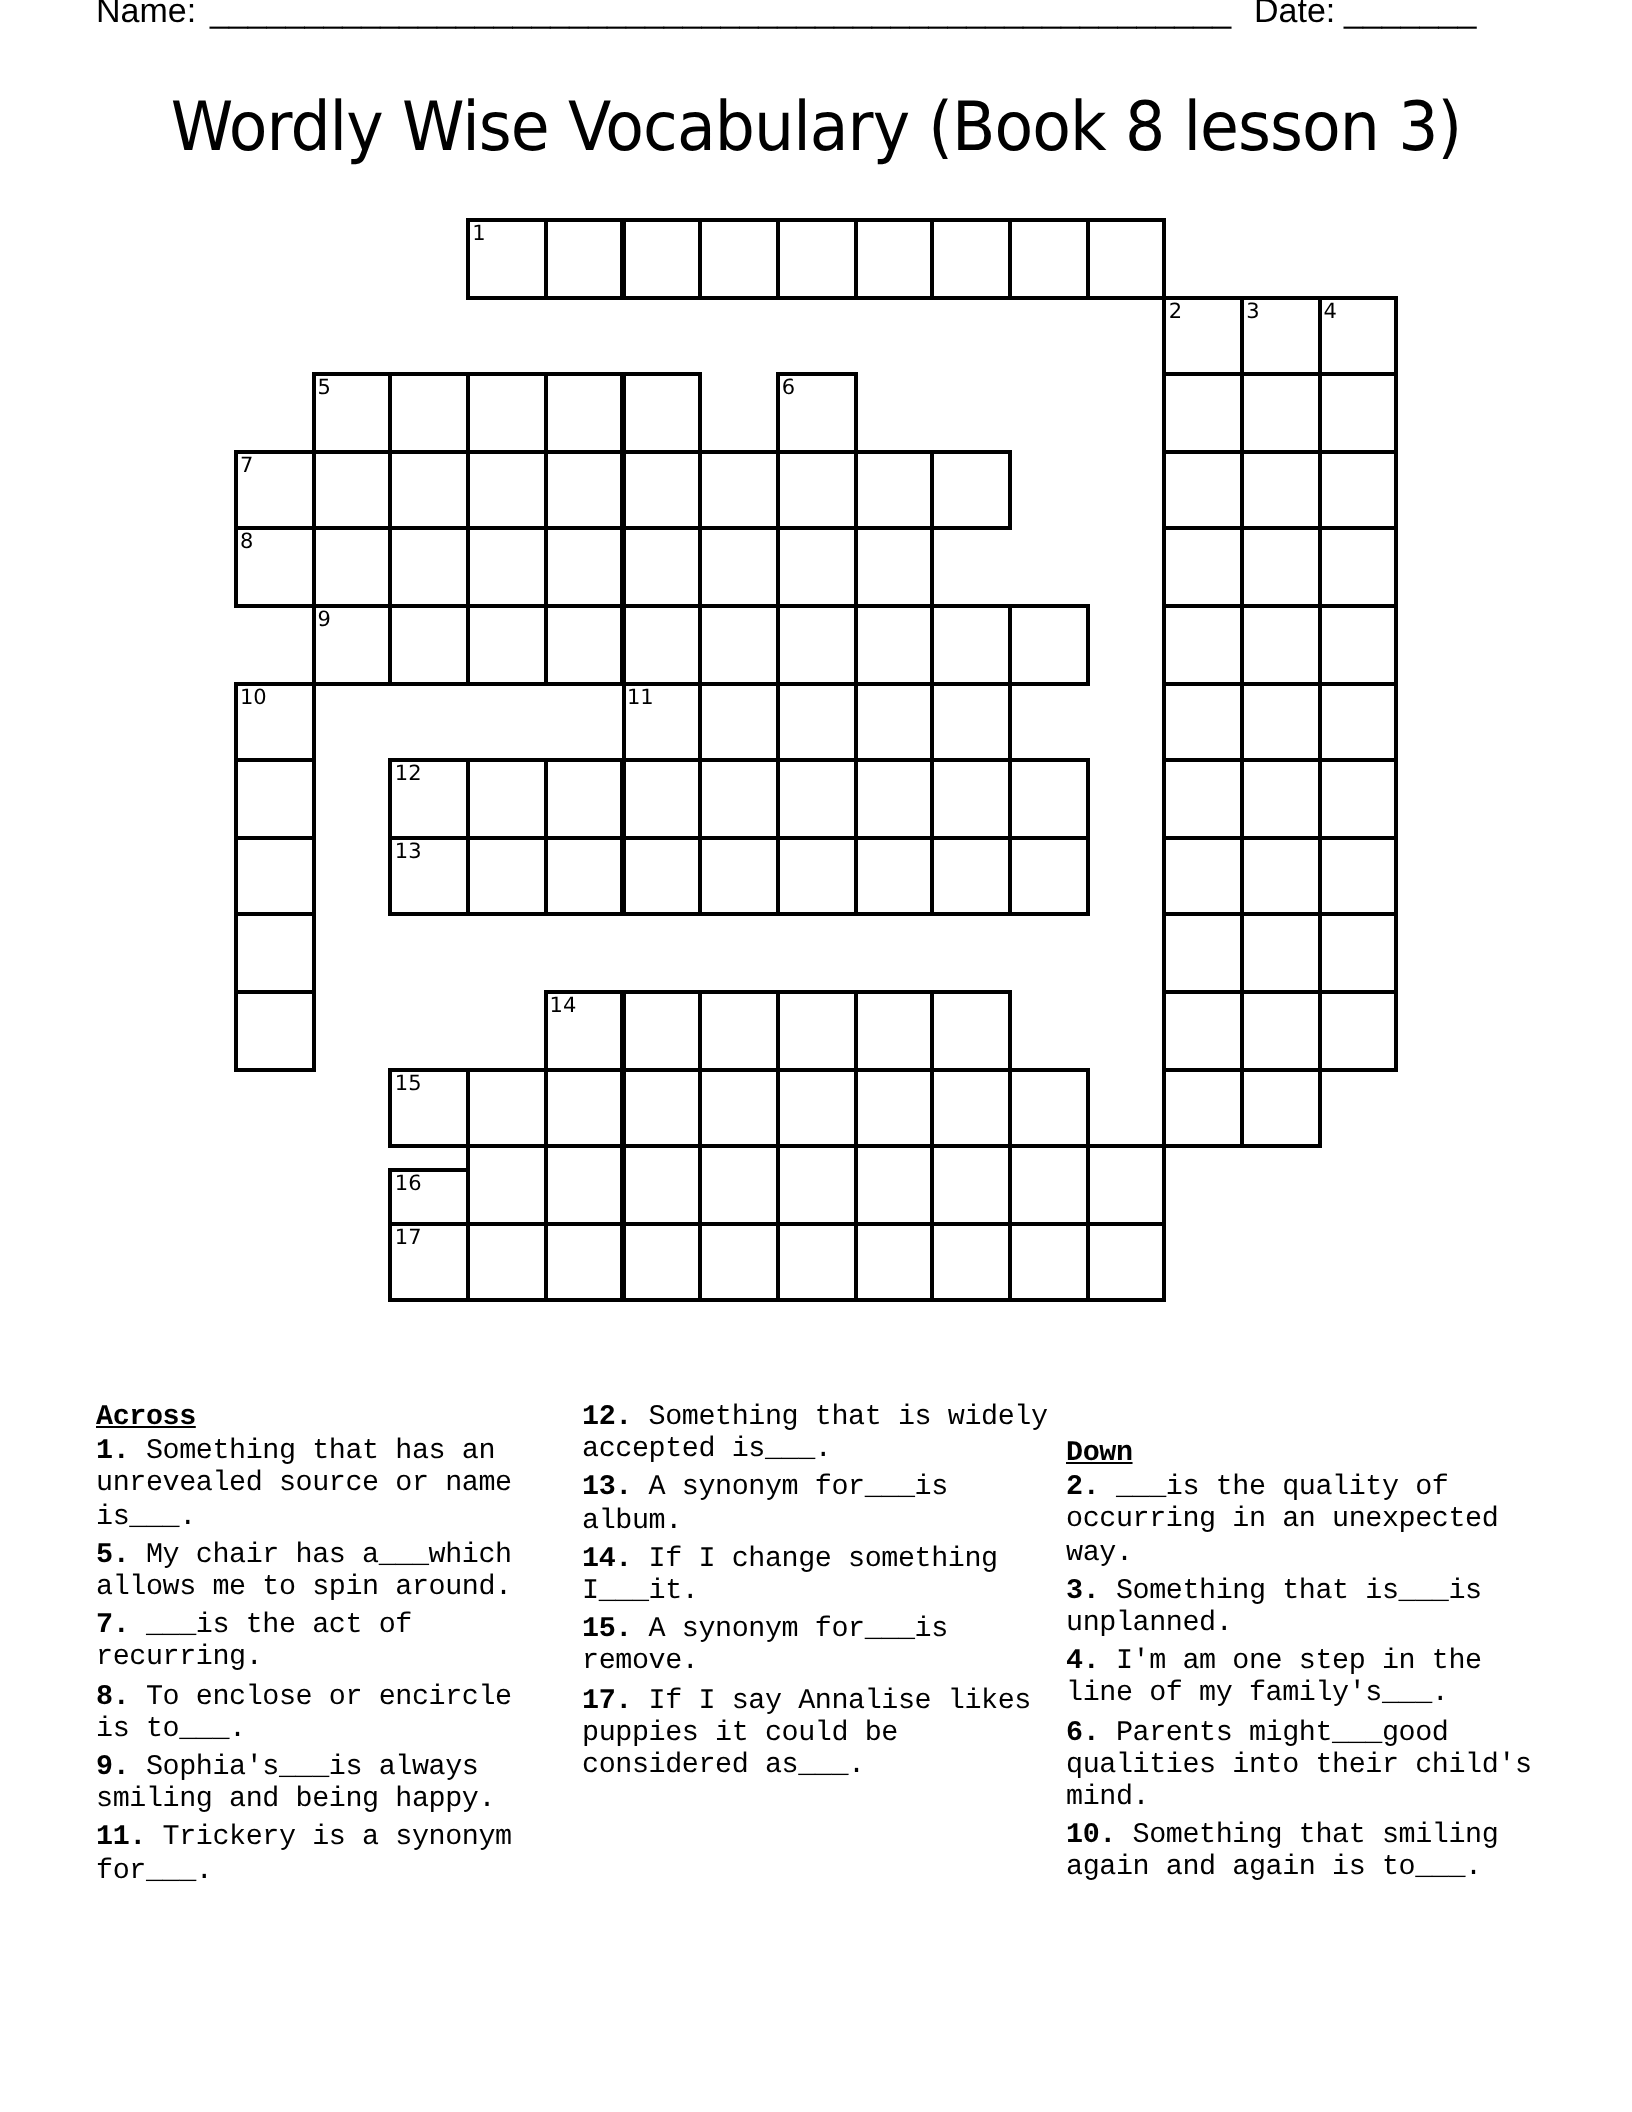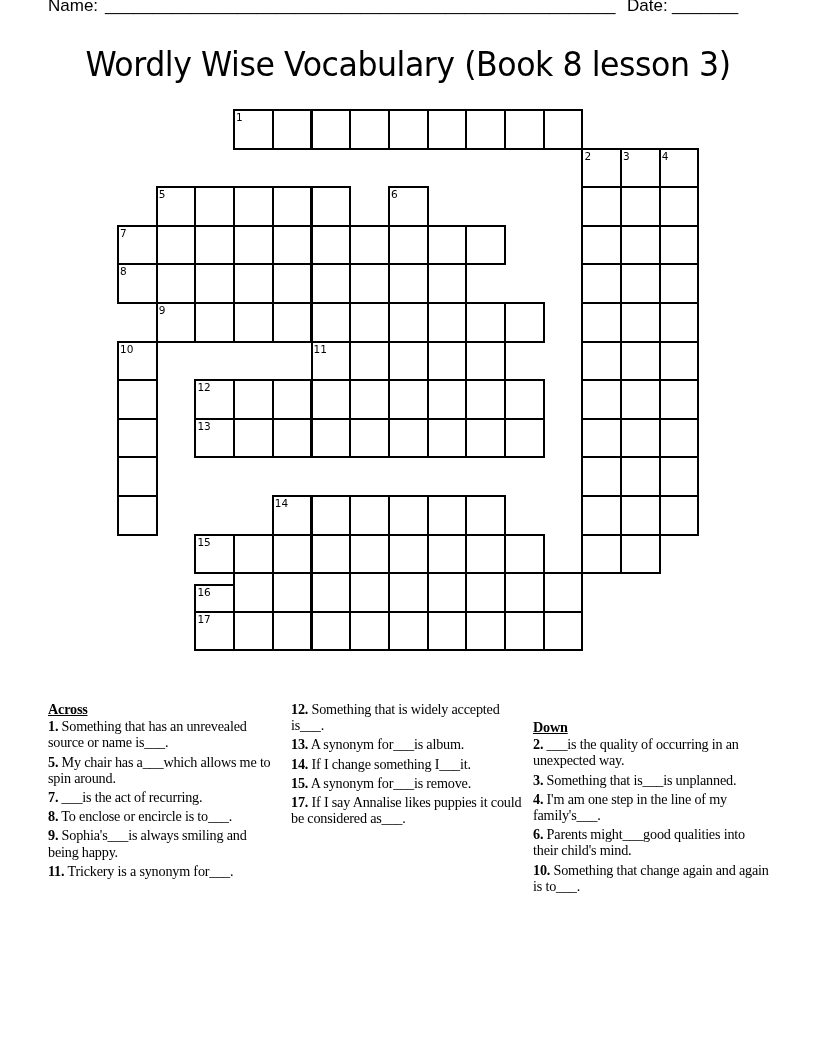--- a/index.html
+++ b/index.html
@@ -21,21 +21,21 @@
     .cell {
       position: absolute; box-sizing: border-box; width: 40.7px; height: 40.5px;
       border: 2px solid #000; background: #fff;
     }
     .cell .num {
       position: absolute; left: 1px; top: 0px;
       font-family: "DejaVu Sans", sans-serif; font-size: 10.5px; line-height: 12px;
     }
     .clues {
       position: absolute; top: 701px;
-      font-family: Liberation Serif, serif; font-size: 14.2px; line-height: 16.2px;
+      font-family: Liberation Mono, monospace; font-size: 14.2px; line-height: 16.2px;
       letter-spacing: -0.2px;
     }
     .clues .heading { font-weight: bold; text-decoration: underline; margin-bottom: 1px; }
     .clues .clue { margin-bottom: 3px; }
     .clues .clue b { font-weight: bold; }
     .col-a { left: 48px; width: 232px; }
     .col-b { left: 291px; width: 236px; }
     .col-c { left: 533px; width: 236px; margin-top: 18px; }
   </style>
 </head>
@@ -243,14 +243,14 @@
   <div class="clue"><b>15.</b><span> A synonym for___is remove.</span></div>
   <div class="clue"><b>17.</b><span> If I say Annalise likes puppies it could be considered as___.</span></div>
 </div>
 
 <div class="clues col-c">
   <div class="heading">Down</div>
   <div class="clue"><b>2.</b><span> ___is the quality of occurring in an unexpected way.</span></div>
   <div class="clue"><b>3.</b><span> Something that is___is unplanned.</span></div>
   <div class="clue"><b>4.</b><span> I'm am one step in the line of my family's___.</span></div>
   <div class="clue"><b>6.</b><span> Parents might___good qualities into their child's mind.</span></div>
-  <div class="clue"><b>10.</b><span> Something that change again and again is to___.</span></div>
+  <div class="clue"><b>10.</b><span> Something that smiling again and again is to___.</span></div>
 </div>
 
 </body></html>

